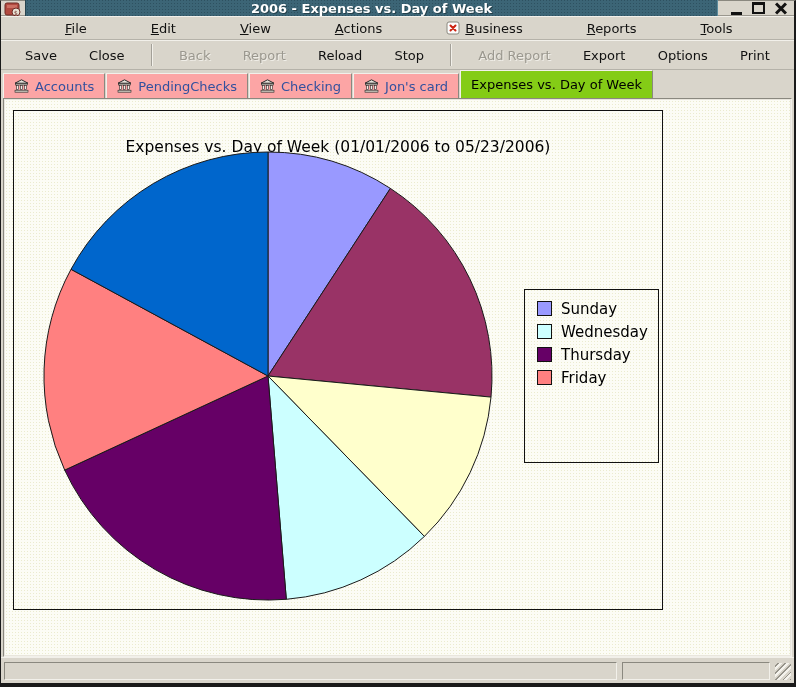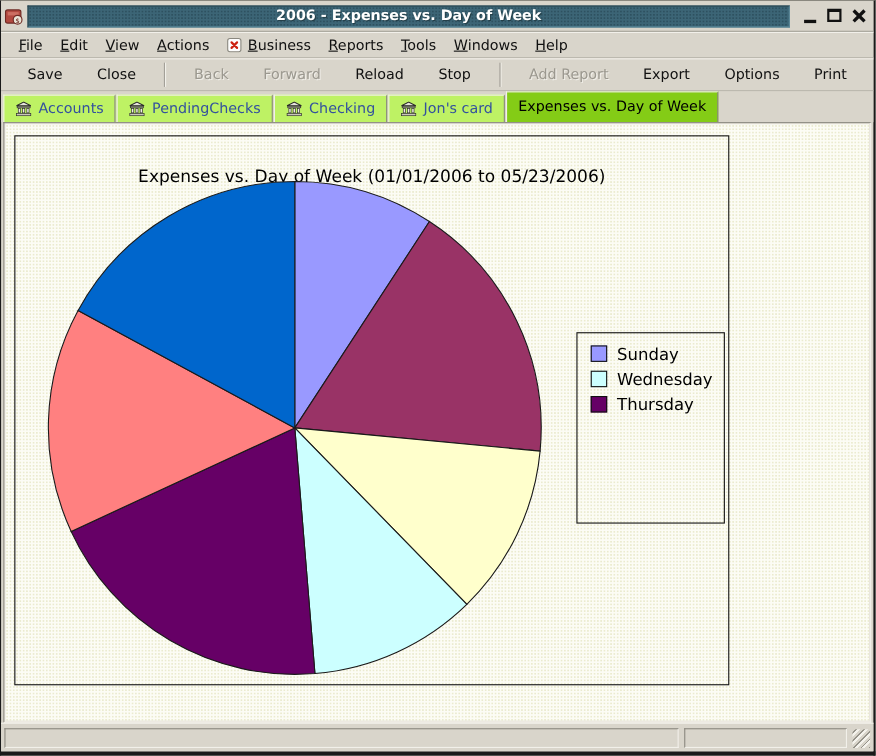--- a/index.html
+++ b/index.html
@@ -7,53 +7,53 @@
   body { font-family:"DejaVu Sans","Liberation Sans",sans-serif; font-size:13px; color:#111; }
 
   .window{
     width:796px; height:687px; display:flex; flex-direction:column;
     background:#D9D5CB;
     border-left:1px solid #1a1a1a; border-right:2px solid #1a1a1a;
     border-top:1px solid #8a887f; border-bottom:4px solid #1a1a1a;
   }
 
   
-  .titlebar{ height:28px; display:flex; align-items:center; padding:2px 4px 2px 2px; background:#D9D5CB; border-bottom:1px solid #9a978e; flex:0 0 auto;}
+  .titlebar{ height:15px; display:flex; align-items:center; padding:2px 4px 2px 2px; background:#D9D5CB; border-bottom:1px solid #9a978e; flex:0 0 auto;}
   .app-icon{ width:20px; height:19px; display:inline-flex; align-items:center; justify-content:center; margin-right:2px; cursor:pointer;}
   .titlebar-bar{
     flex:1; height:20px; background:#3C6576;
     border-top:1px solid #28454f; border-left:1px solid #28454f;
     border-bottom:1px solid #5d8b9c; border-right:1px solid #5d8b9c;
     display:flex; align-items:center; justify-content:center;
     background-image:radial-gradient(rgba(20,45,55,.35) 1px, transparent 1px); background-size:3px 3px;
   }
   .titlebar-bar span{ color:#fff; font-weight:bold; font-size:13px; text-shadow:1px 1px 0 #24404a; line-height:1;}
   .win-controls{ display:flex; align-items:center; margin-left:6px; }
   .wc{ width:17px; height:15px; position:relative; margin-left:5px; cursor:pointer; }
   .wc.min i{ position:absolute; left:2px; bottom:1px; width:11px; height:3px; background:#111;}
   .wc.max i{ position:absolute; left:1px; top:1px; width:13px; height:12px; border:2px solid #111; border-top-width:3px;}
   .wc.close i{ position:absolute; left:1px; top:6px; width:14px; height:3px; background:#111;}
   .wc.close .x1{ transform:rotate(45deg);} .wc.close .x2{ transform:rotate(-45deg);}
 
   
   .menubar{ height:24px; display:flex; align-items:center; padding-left:8px; background:#D9D5CB; border-top:1px solid #f2f0ea; border-bottom:1px solid #b5b2a9; flex:0 0 auto;}
-  .menu-item{ display:inline-flex; align-items:center; gap:5px; padding:2px 8px; cursor:pointer; white-space:nowrap;}
+  .menu-item{ display:inline-flex; align-items:center; gap:5px; padding:2px 8px; cursor:pointer; white-space:nowrap;margin-left:48px;}
   .menu-item u{ text-decoration:underline; }
   .mi-icon{ display:inline-flex; width:14px; height:14px; }
 
   
   .toolbar{ height:30px; display:flex; align-items:center; justify-content:space-between; padding:0 18px; background:#D9D5CB; border-top:1px solid #f2f0ea; border-bottom:1px solid #b5b2a9; flex:0 0 auto;text-align:center;}
   .tb-button{ padding:4px 6px; cursor:pointer; white-space:nowrap; color:#111;}
   .tb-button.disabled{ color:#9b988f; text-shadow:1px 1px 0 #f0eee8; cursor:default;}
   .tb-sep{ width:2px; height:22px; border-left:1px solid #a3a098; border-right:1px solid #f2f0ea; }
 
   
   .tabbar{ height:28px; display:flex; align-items:flex-end; background:#D9D5CB; padding-left:2px; flex:0 0 auto;}
   .tab{ display:inline-flex; align-items:center; gap:6px; height:25px; padding:0 10px; margin-right:1px;
-        background:#bef264; color:#33519E; cursor:pointer; white-space:nowrap;
+        background:#fca5a5; color:#33519E; cursor:pointer; white-space:nowrap;
         border-left:1px solid #f2f0ea; border-top:1px solid #f2f0ea; border-right:1px solid #8a887f;}
   .tab.active{ height:28px; background:#84cc16; color:#000; }
   .tab .tab-icon{ display:inline-flex; }
 
   
   .content{ flex:1 1 auto; margin:0 2px; border:1px solid; border-color:#8a887f #f2f0ea #f2f0ea #8a887f; overflow:hidden; position:relative; background:#E9E6DD;}
   .page{ position:absolute; inset:1px; background-color:#FCFCF5;
          background-image:radial-gradient(rgba(190,190,110,.28) 1px, transparent 1px); background-size:3px 3px;
          overflow:hidden;}
   .chartbox{ position:absolute; left:8px; top:10px; width:650px; height:500px; border:1px solid #111; }
@@ -137,21 +137,21 @@
       <span class="menu-item">
         <span><u>H</u>elp</span>
       </span>
     </div>
 
   <div class="toolbar" id="toolbar">
       <div class="tb-button">Save</div>
       <div class="tb-button">Close</div>
       <div class="tb-sep"></div>
       <div class="tb-button disabled">Back</div>
-      <div class="tb-button disabled">Forward</div>
+      <div class="tb-button disabled">Report</div>
       <div class="tb-button">Reload</div>
       <div class="tb-button">Stop</div>
       <div class="tb-sep"></div>
       <div class="tb-button disabled">Add Report</div>
       <div class="tb-button">Export</div>
       <div class="tb-button">Options</div>
       <div class="tb-button">Print</div>
     </div>
 
   <div class="tabbar" id="tabbar">
@@ -231,20 +231,24 @@
               <span class="legend-label">Sunday</span>
             </div>
             <div class="legend-row">
               <span class="legend-swatch" style="background:#CCFFFF"></span>
               <span class="legend-label">Wednesday</span>
             </div>
             <div class="legend-row">
               <span class="legend-swatch" style="background:#660066"></span>
               <span class="legend-label">Thursday</span>
             </div>
+            <div class="legend-row">
+              <span class="legend-swatch" style="background:#FF8080"></span>
+              <span class="legend-label">Friday</span>
+            </div>
           </div>
       </div>
     </div>
   </div>
 
   <div class="statusbar">
     <div class="sb-panel sb-left"></div>
     <div class="sb-panel sb-right"></div>
     <div class="grip"></div>
   </div>

